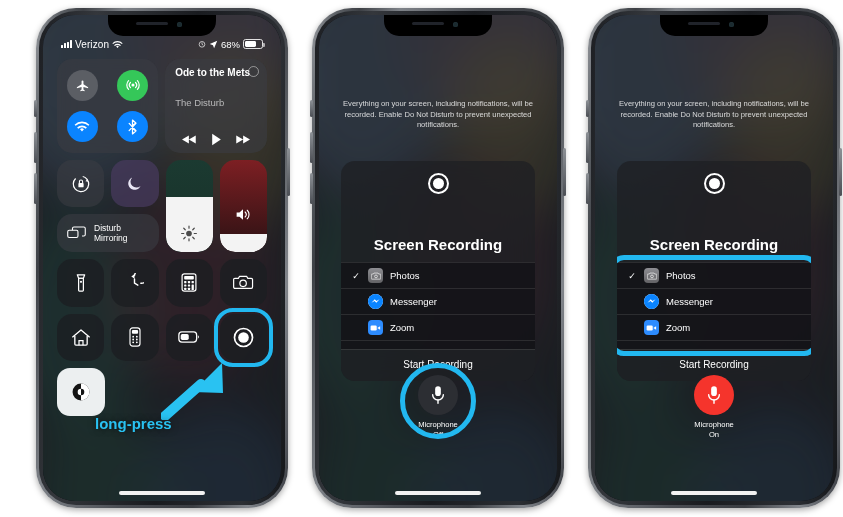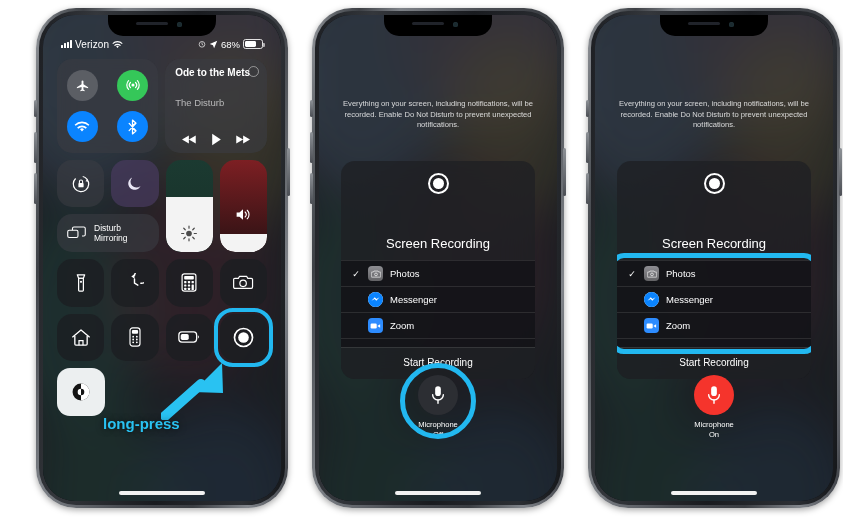--- a/index.html
+++ b/index.html
@@ -133,21 +133,21 @@
   .rec-note { position:absolute; top:84px; left:14px; right:14px; z-index:7;
     color:rgba(255,255,255,.80); font-size:7.6px; line-height:10.5px;
     text-align:center; }
   .sheet { position:absolute; top:146px; left:22px; right:22px; z-index:7;
     border-radius:14px; overflow:hidden;
     background:rgba(30,31,36,.76); backdrop-filter:blur(18px); }
   .sheet-head { padding:12px 0 9px; text-align:center; }
   .rec-dot { width:21px; height:21px; border-radius:50%; border:2px solid #fff;
     margin:0 auto 6px; display:flex; align-items:center; justify-content:center; }
   .rec-dot i { width:11px; height:11px; border-radius:50%; background:#fff; display:block; }
-  .sheet-title { color:#fff; font-size:13px; font-weight:400;margin-top:42px; }
+  .sheet-title { color:#fff; font-size:15px; font-weight:700;margin-top:42px; }
 
   .applist { background:rgba(12,13,16,.55); }
   .approw { display:flex; align-items:center; gap:7px; height:26px;
     padding:0 10px; border-top:.6px solid rgba(255,255,255,.10); position:relative; }
   .approw .chk { width:10px; color:#fff; font-size:9px; text-align:center; }
   .appicon { width:15px; height:15px; border-radius:4px; display:flex;
     align-items:center; justify-content:center; flex:0 0 auto; }
   .ic-photos { background:linear-gradient(180deg,#8e8e93,#636366); }
   .ic-msgr   { background:#fff; border-radius:50%; }
   .ic-zoom   { background:#2d8cff; }
@@ -423,21 +423,21 @@
                   <path d="M12 8.4a3.6 3.6 0 010 7.2z" fill="#141414"></path>
                 </svg>
             </div>
           </div>
         </div>
 
         <svg style="position:absolute;left:118px;top:345px;z-index:13" width="70" height="60" viewBox="0 0 70 60">
           <path d="M4 56 L40 24" stroke="#29c2f2" stroke-width="10" stroke-linecap="round" fill="none"></path>
           <path d="M61 3 L62 33 L32 32 Z" fill="#29c2f2"></path>
         </svg>
-        <div class="annot" style="left:60px;top:400px">long-press</div>
+        <div class="annot" style="left:52px;top:400px">long-press</div>
 
         <div class="home-ind"></div>
       </div>
     </div>
   </div>
 
   <div class="phone p2">
     <div class="band"></div>
     <div class="band2"></div>
     <div class="btn-side btn-mute"></div>

